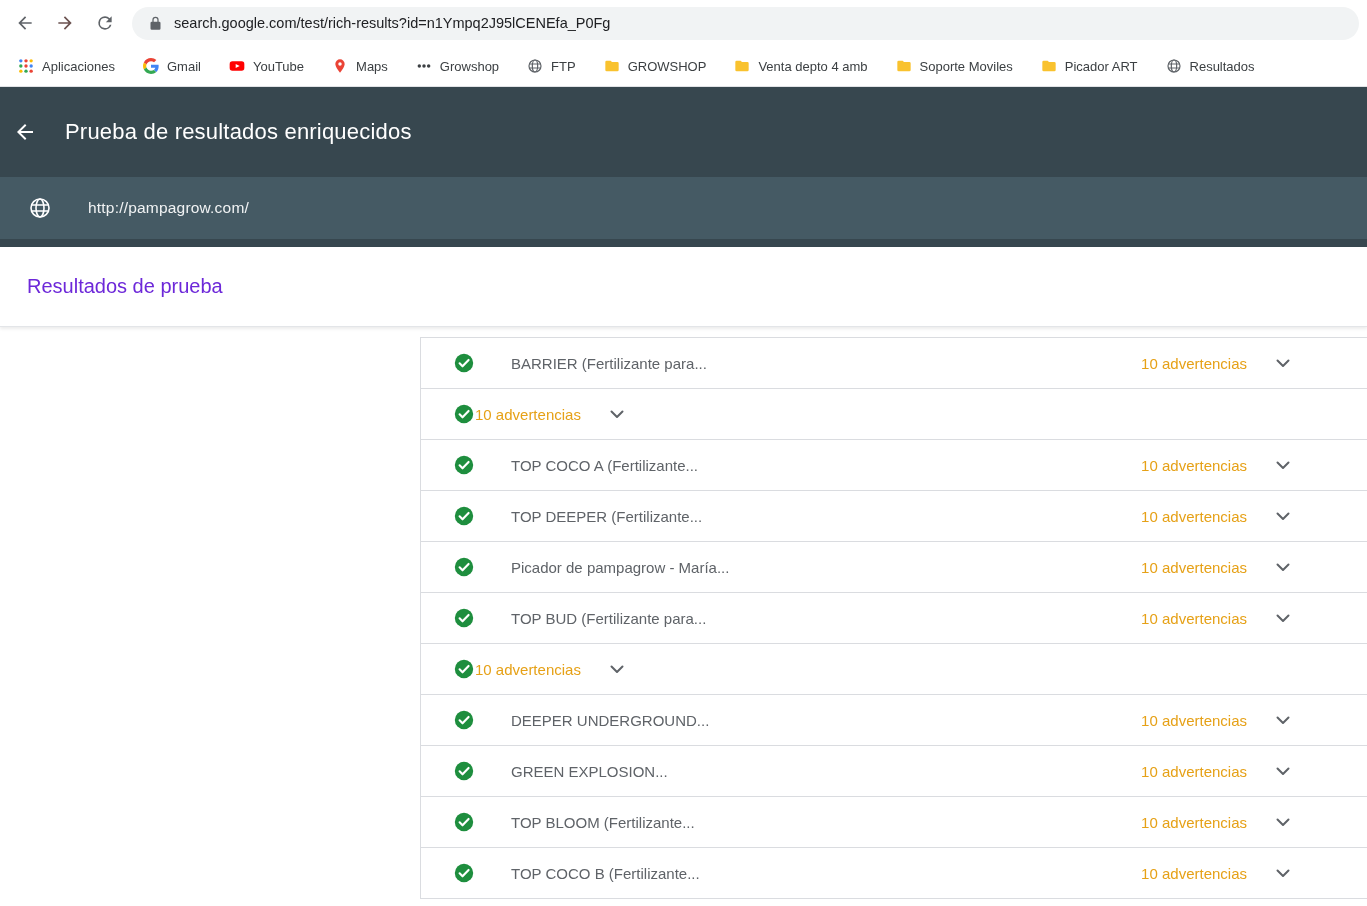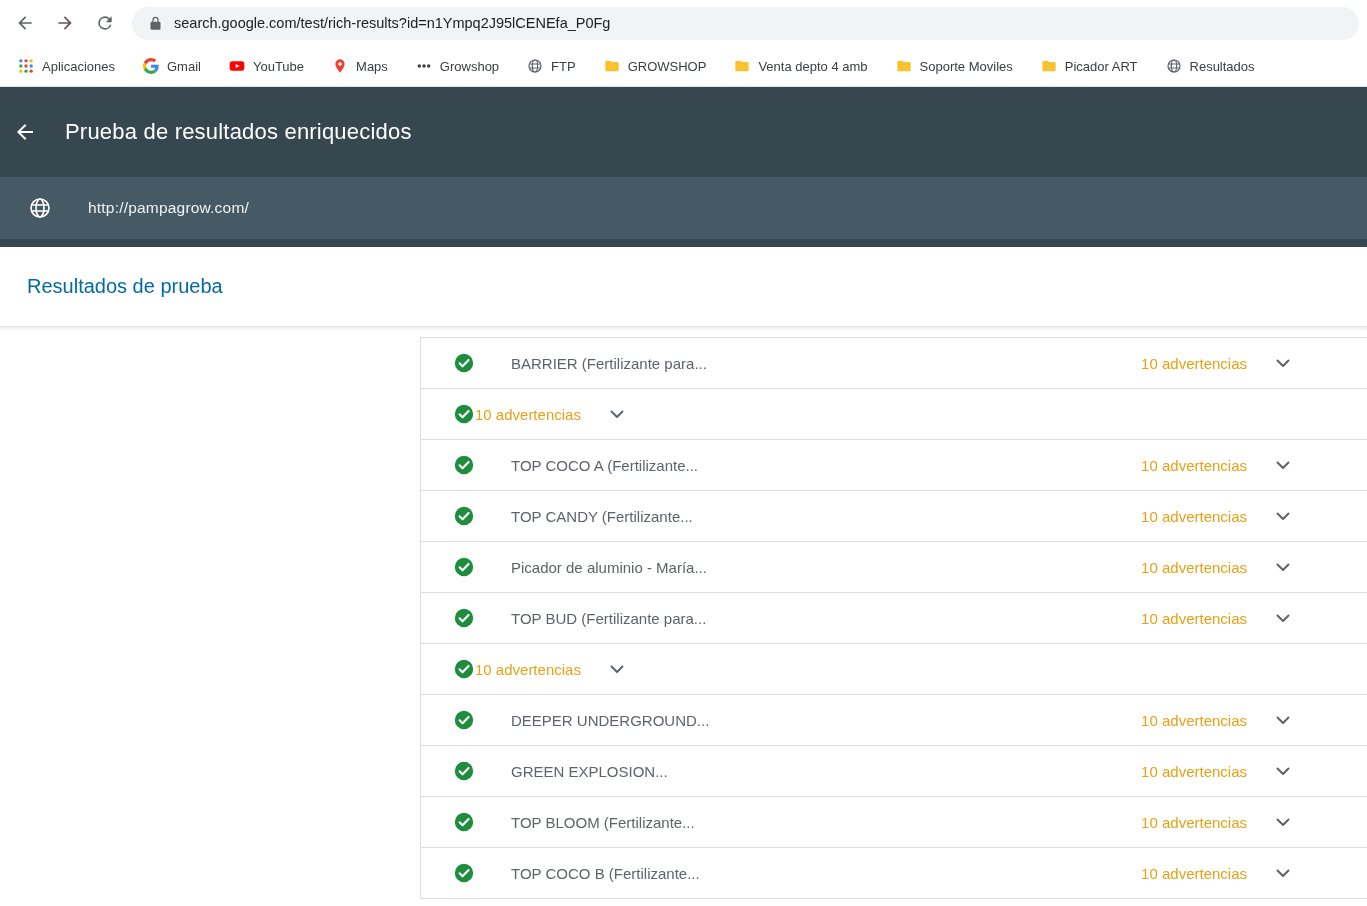--- a/index.html
+++ b/index.html
@@ -33,21 +33,21 @@
   .title-row{height:90px;display:flex;align-items:center;padding-left:13px;gap:28px;}
   .title-row .back svg{width:24px;height:24px;display:block;cursor:pointer;}
   .page-title{font-size:22px;font-weight:400;color:#ffffff;letter-spacing:.2px;}
   .tested-url-bar{height:62px;background:var(--tested-url-bg);display:flex;align-items:center;padding-left:28px;gap:36px;}
   .tested-url-bar svg{width:24px;height:24px;display:block;}
   .tested-url{font-size:15.5px;color:#f1f3f4;letter-spacing:.2px;}
 
   
   .results-band{height:80px;background:#fff;display:flex;align-items:center;padding:0 27px;
     border-bottom:1px solid #e3e5e8;box-shadow:0 2px 3px rgba(0,0,0,.08);position:relative;z-index:2;}
-  .results-heading{font-size:20px;font-weight:500;color:#0369a1;}
+  .results-heading{font-size:20px;font-weight:500;color:#6d28d9;}
 
   
   .content{position:relative;height:579px;background:#fff;padding-left:20px;}
   .results-list{position:absolute;left:420px;right:0;top:10px;
     border-left:1px solid var(--row-border);border-top:1px solid var(--row-border);background:#fff;}
   .result-row{height:51px;display:flex;align-items:center;padding-left:32px;border-bottom:1px solid var(--row-border);cursor:pointer;}
   .check{width:22px;height:22px;flex:0 0 auto;}
   .check svg{width:22px;height:22px;display:block;}
   .check circle{fill:var(--check-green);}
   .check path{fill:none;stroke:#fff;stroke-width:2.3;stroke-linecap:round;stroke-linejoin:round;}
@@ -276,37 +276,37 @@
     </span>
   </div>
 
   <div class="result-row">
     <span class="check">
       <svg viewBox="0 0 24 24">
             <circle cx="12" cy="12" r="10"></circle>
             <path d="M7.2 12.4l3.2 3.2 6.6-6.9"></path>
           </svg>
     </span>
-    <span class="result-label">TOP CANDY (Fertilizante...</span>
-    <span class="result-warnings">10 advertencias</span>
-    <span class="chev">
-      <svg viewBox="0 0 24 24">
-            <path d="M6.5 9.5L12 15l5.5-5.5"></path>
-          </svg>
-    </span>
-  </div>
-
-  <div class="result-row">
-    <span class="check">
-      <svg viewBox="0 0 24 24">
-            <circle cx="12" cy="12" r="10"></circle>
-            <path d="M7.2 12.4l3.2 3.2 6.6-6.9"></path>
-          </svg>
-    </span>
-    <span class="result-label">Picador de aluminio - María...</span>
+    <span class="result-label">TOP DEEPER (Fertilizante...</span>
+    <span class="result-warnings">10 advertencias</span>
+    <span class="chev">
+      <svg viewBox="0 0 24 24">
+            <path d="M6.5 9.5L12 15l5.5-5.5"></path>
+          </svg>
+    </span>
+  </div>
+
+  <div class="result-row">
+    <span class="check">
+      <svg viewBox="0 0 24 24">
+            <circle cx="12" cy="12" r="10"></circle>
+            <path d="M7.2 12.4l3.2 3.2 6.6-6.9"></path>
+          </svg>
+    </span>
+    <span class="result-label">Picador de pampagrow - María...</span>
     <span class="result-warnings">10 advertencias</span>
     <span class="chev">
       <svg viewBox="0 0 24 24">
             <path d="M6.5 9.5L12 15l5.5-5.5"></path>
           </svg>
     </span>
   </div>
 
   <div class="result-row">
     <span class="check">

